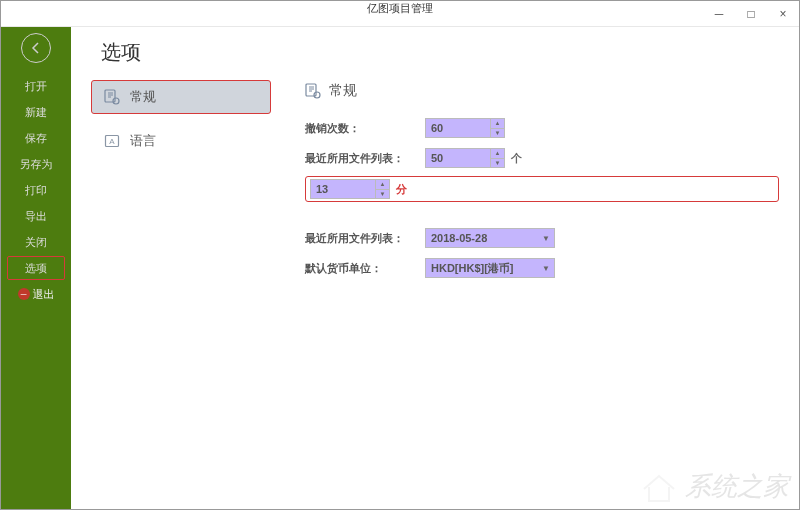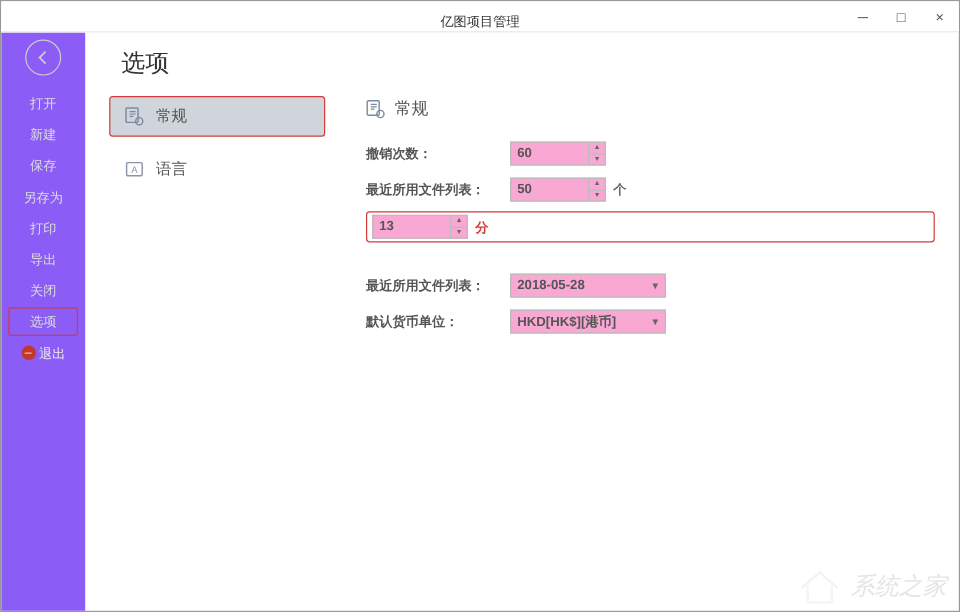--- a/index.html
+++ b/index.html
@@ -1,25 +1,25 @@
 <!DOCTYPE html>
 <html><head>
 <meta charset="utf-8">
 <style>
 * { box-sizing: border-box; margin: 0; padding: 0; font-family: "Microsoft YaHei", sans-serif; }
 body { width: 800px; height: 510px; overflow: hidden; background: #fff; border: 1px solid #999; }
 
-.titlebar { height: 26px; display: flex; align-items: flex-end; justify-content: center; position: relative; background: #fff; border-bottom: 1px solid #e8e8e8; }
+.titlebar { height: 26px; display: flex; align-items: flex-start; justify-content: center; position: relative; background: #fff; border-bottom: 1px solid #e8e8e8; }
 .titlebar .title { font-size: 11px; color: #333; }
 .win-controls { position: absolute; right: 0; top: 0; height: 26px; display: flex; align-items: center; }
 .win-btn { width: 32px; height: 26px; display: flex; align-items: center; justify-content: center; font-size: 12px; color: #555; cursor: pointer; }
 
 .main { display: flex; height: 483px; }
 
-.sidebar { width: 70px; background: #8b5cf6; display: flex; flex-direction: column; align-items: center; padding-top: 6px; }
+.sidebar { width: 70px; background: #4d7c0f; display: flex; flex-direction: column; align-items: center; padding-top: 6px; }
 .back-btn { width: 30px; height: 30px; border: 1.5px solid #ccc; border-radius: 50%; display: flex; align-items: center; justify-content: center; color: #ccc; margin-bottom: 10px; cursor: pointer; }
 .side-item { width: 58px; height: 24px; display: flex; align-items: center; justify-content: center; color: #ddd; font-size: 11px; margin: 1px 0; cursor: pointer; border-radius: 2px; }
 .side-item.highlight { border: 1.5px solid #d63a3a; }
 .side-item.exit { color: #eee; }
 .exit-icon { width: 12px; height: 12px; border-radius: 50%; background: #c0392b; display: inline-flex; align-items: center; justify-content: center; margin-right: 3px; font-size: 8px; color: #fff; }
 
 .content { flex: 1; display: flex; flex-direction: column; padding: 12px 20px; position: relative; }
 .page-title { font-size: 20px; color: #333; margin-bottom: 14px; margin-left: 10px; }
 
 .cols { display: flex; gap: 34px; }
@@ -27,32 +27,32 @@
 .cat-item { height: 34px; display: flex; align-items: center; padding: 0 12px; font-size: 13px; color: #555; cursor: pointer; border-radius: 3px; border: 1.5px solid transparent; }
 .cat-item.active { background: #d0d5dc; border: 1.5px solid #d63a3a; }
 .cat-icon { width: 16px; height: 16px; margin-right: 10px; display: inline-flex; align-items: center; justify-content: center; }
 
 .settings { flex: 1; padding-top: 2px; }
 .section-header { display: flex; align-items: center; font-size: 14px; color: #555; margin-bottom: 16px; }
 .section-header .cat-icon { margin-right: 8px; }
 
 .row { display: flex; align-items: center; height: 24px; margin-bottom: 6px; font-size: 11px; color: #555; font-weight: bold; }
 .row .label { width: 120px; }
-.row .field { width: 80px; height: 20px; border: 1px solid #bbb; display: flex; align-items: center; padding: 0 5px; position: relative; background: #f9a8d4; }
+.row .field { width: 80px; height: 20px; border: 1px solid #bbb; display: flex; align-items: center; padding: 0 5px; position: relative; background: #c4b5fd; }
 .row .field.wide { width: 130px; }
 .spinner-btns { position: absolute; right: 0; top: 0; width: 14px; height: 100%; border-left: 1px solid #bbb; display: flex; flex-direction: column; }
 .spinner-btns div { flex: 1; display: flex; align-items: center; justify-content: center; font-size: 6px; color: #666; cursor: pointer; }
 .spinner-btns div:first-child { border-bottom: 1px solid #bbb; }
 .dropdown-arrow { position: absolute; right: 4px; top: 50%; transform: translateY(-50%); font-size: 8px; color: #666; cursor: pointer; }
 .unit { margin-left: 6px; color: #666; }
 .row.highlight { border: 1.5px solid #d63a3a; border-radius: 3px; padding: 0 4px; height: 26px; }
 .row.highlight .unit { color: #d63a3a; }
 .gap { height: 18px; }
 
-.watermark { position: absolute; right: 10px; bottom: 6px; color: #e5e5e5; font-size: 20px; font-style: italic; display: flex; align-items: center; gap: 6px; pointer-events: none; }
+.watermark { position: absolute; right: 10px; bottom: 6px; color: #e5e5e5; font-size: 26px; font-style: italic; display: flex; align-items: center; gap: 6px; pointer-events: none; }
 .watermark svg { opacity: 0.35; }
 </style>
 </head>
 <body>
 
 <div class="titlebar">
   <span class="title">亿图项目管理</span>
   <div class="win-controls">
     <div class="win-btn">─</div>
     <div class="win-btn">□</div>

